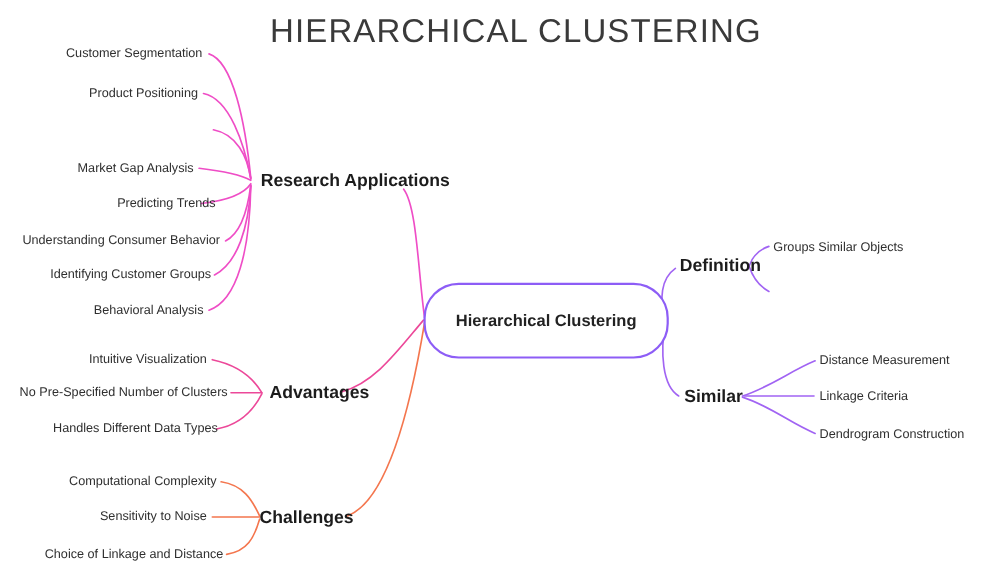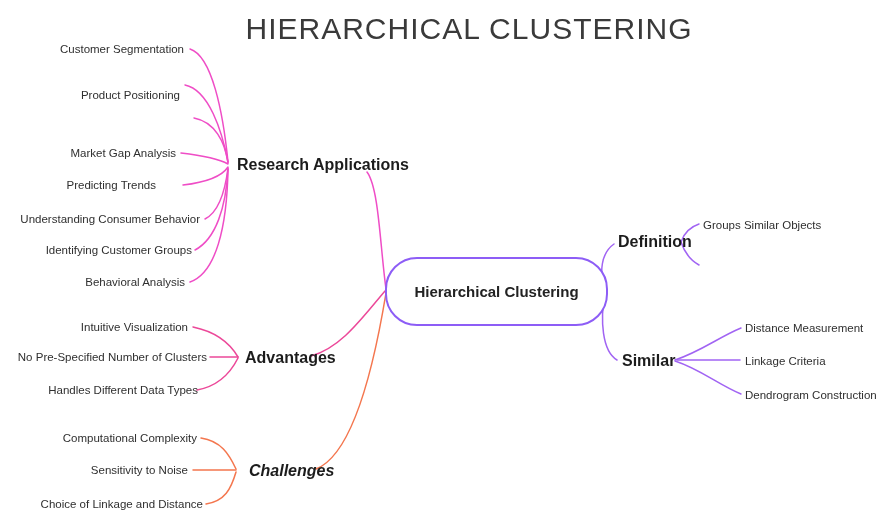--- a/index.html
+++ b/index.html
@@ -62,33 +62,33 @@
     <path class="edge" d="M 677,360 L 740,360" stroke="#a164f3"></path>
     <path class="edge" d="M 675,361 C 700,369 719,385 741,394" stroke="#a164f3"></path>
   </svg>
 
   <div class="title">HIERARCHICAL CLUSTERING</div>
 
   <div class="central" style="border-color: rgb(141, 93, 246);">Hierarchical Clustering</div>
 
   <div class="lbl bold" style="left:237px;top:158px;">Research Applications</div>
   <div class="lbl" style="right:711px;top:42px;">Customer Segmentation</div>
-  <div class="lbl" style="right:715px;top:88px;">Product Positioning</div>
+  <div class="lbl" style="right:715px;top:78px;">Product Positioning</div>
   <div class="lbl" style="right:719px;top:146px;">Market Gap Analysis</div>
-  <div class="lbl" style="right:739px;top:178px;">Predicting Trends</div>
+  <div class="lbl" style="right:699px;top:178px;">Predicting Trends</div>
   <div class="lbl" style="right:695px;top:212px;">Understanding Consumer Behavior</div>
   <div class="lbl" style="right:703px;top:243px;">Identifying Customer Groups</div>
   <div class="lbl" style="right:710px;top:275px;">Behavioral Analysis</div>
 
   <div class="lbl bold" style="left:245px;top:351px;">Advantages</div>
   <div class="lbl" style="right:707px;top:320px;">Intuitive Visualization</div>
   <div class="lbl" style="right:688px;top:350px;">No Pre-Specified Number of Clusters</div>
   <div class="lbl" style="right:697px;top:383px;">Handles Different Data Types</div>
 
-  <div class="lbl bold" style="left:249px;top:464px;font-style:italic;">Challenges</div>
+  <div class="lbl bold" style="left:236px;top:464px;">Challenges</div>
   <div class="lbl" style="right:698px;top:431px;">Computational Complexity</div>
   <div class="lbl" style="right:707px;top:463px;">Sensitivity to Noise</div>
   <div class="lbl" style="right:692px;top:497px;">Choice of Linkage and Distance</div>
 
   <div class="lbl bold" style="left:618px;top:235px;">Definition</div>
   <div class="lbl" style="left:703px;top:218px;">Groups Similar Objects</div>
 
   <div class="lbl bold" style="left:622px;top:354px;">Similar</div>
   <div class="lbl" style="left:745px;top:321px;">Distance Measurement</div>
   <div class="lbl" style="left:745px;top:354px;">Linkage Criteria</div>

